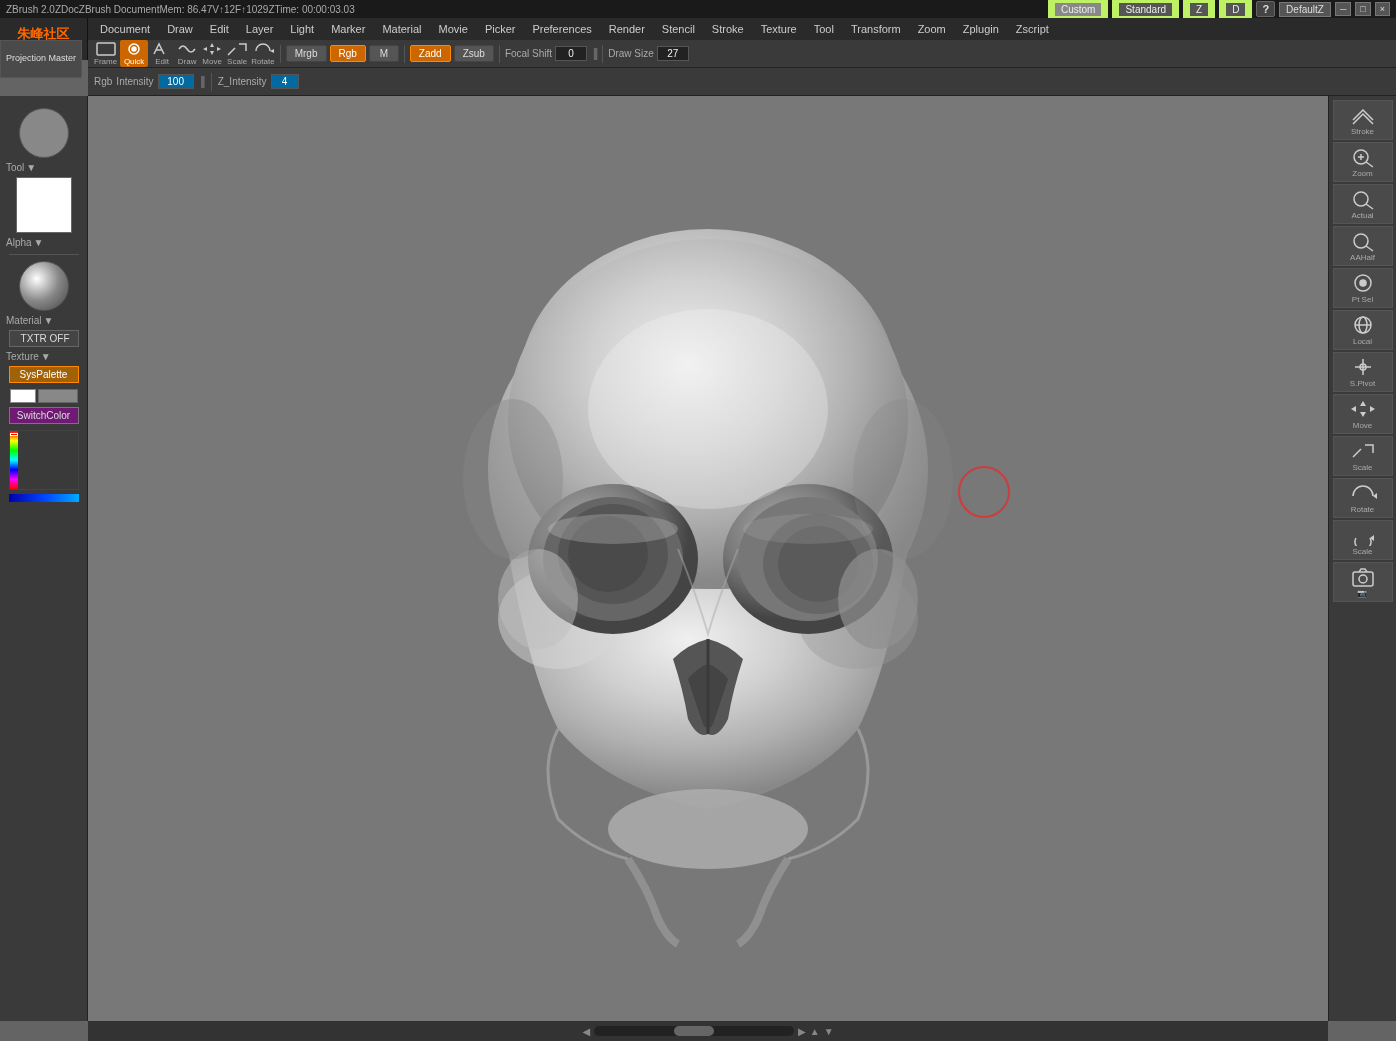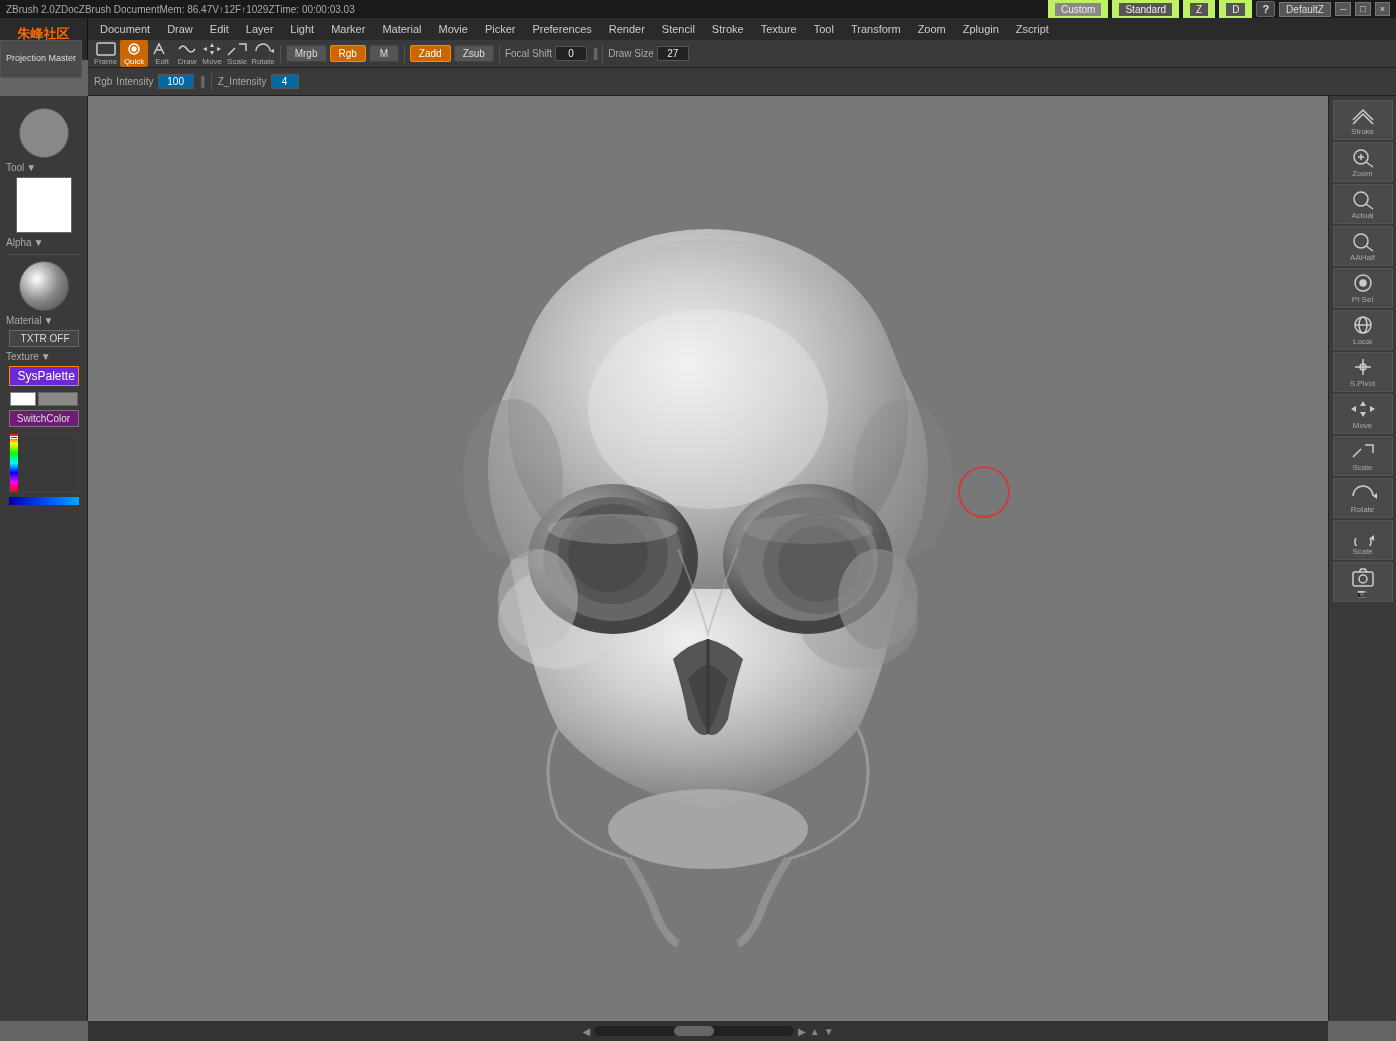--- a/index.html
+++ b/index.html
@@ -126,24 +126,24 @@
       border: 1px solid #666;
       color: #ddd;
       font-size: 10px;
       padding: 2px 8px;
       cursor: pointer;
       width: 70px;
       text-align: right;
     }
 
     .sys-palette-btn {
-      background: #6d28d9;
+      background: #a16207;
       border: 1px solid #ff8800;
       color: #fff;
-      font-size: 12px;
+      font-size: 10px;
       padding: 2px 8px;
       cursor: pointer;
       width: 70px;
       text-align: center;
     }
 
     .color-swatches {
       display: flex;
       gap: 2px;
       margin-top: 2px;

